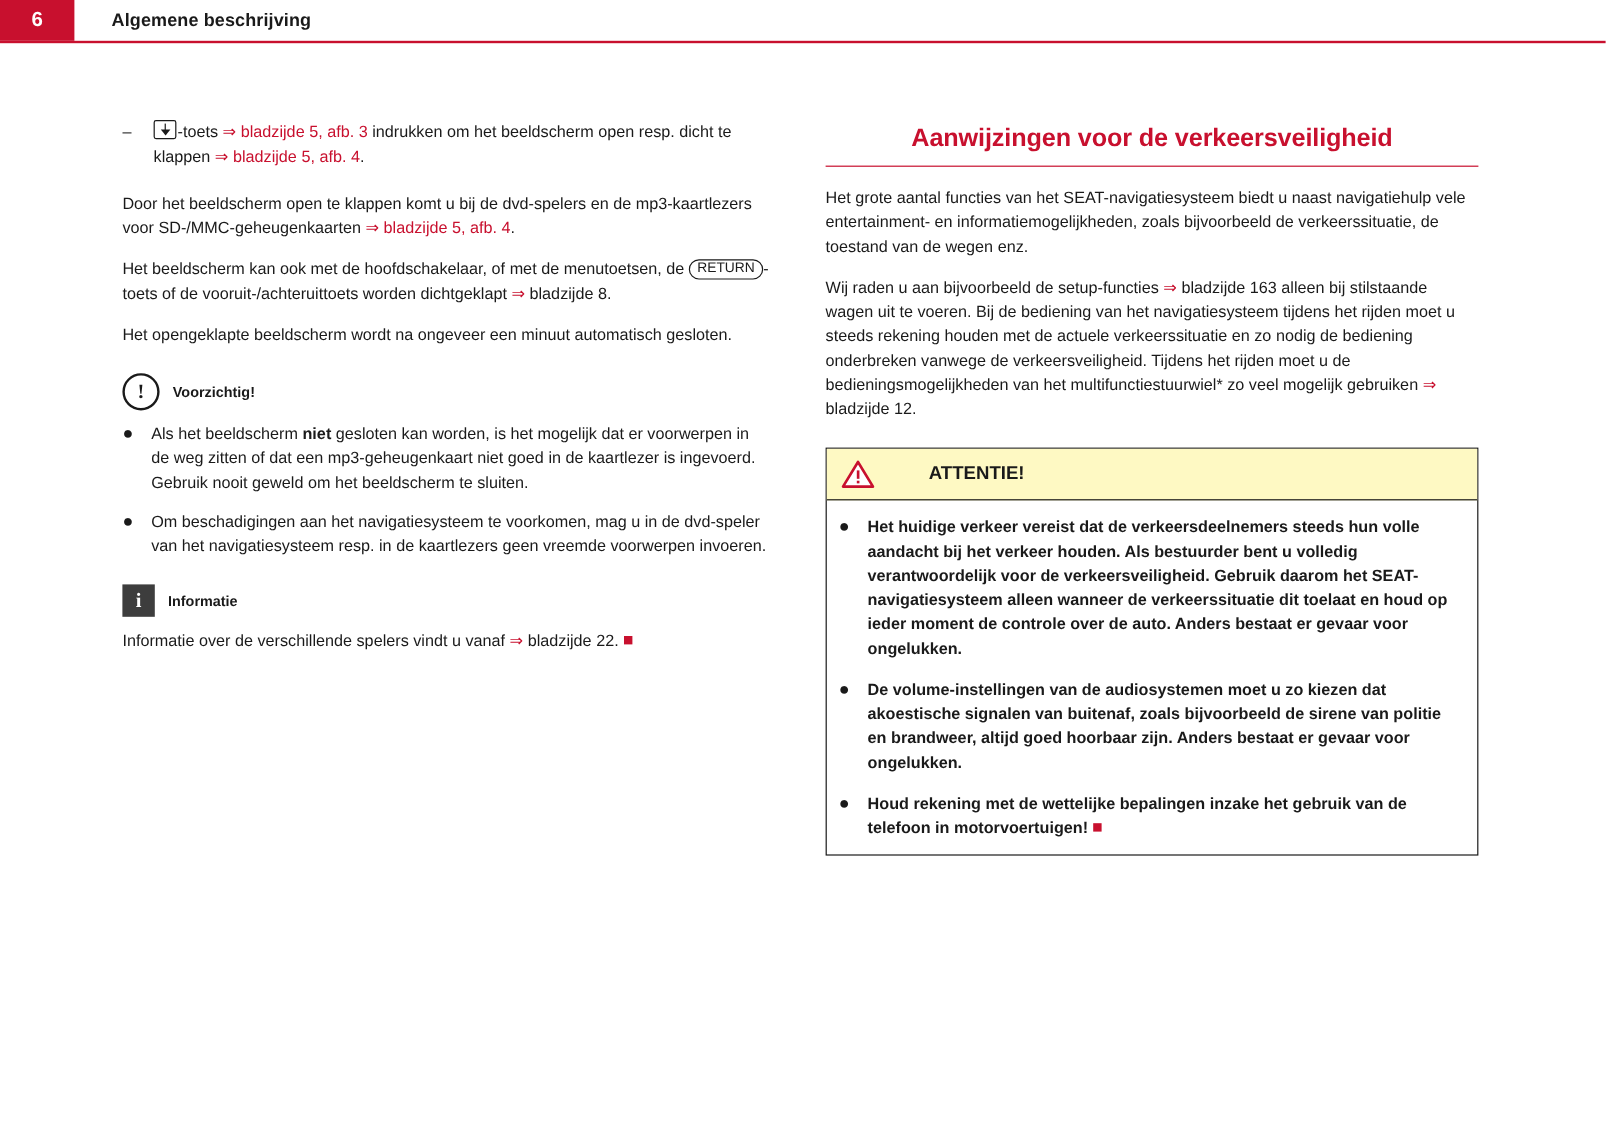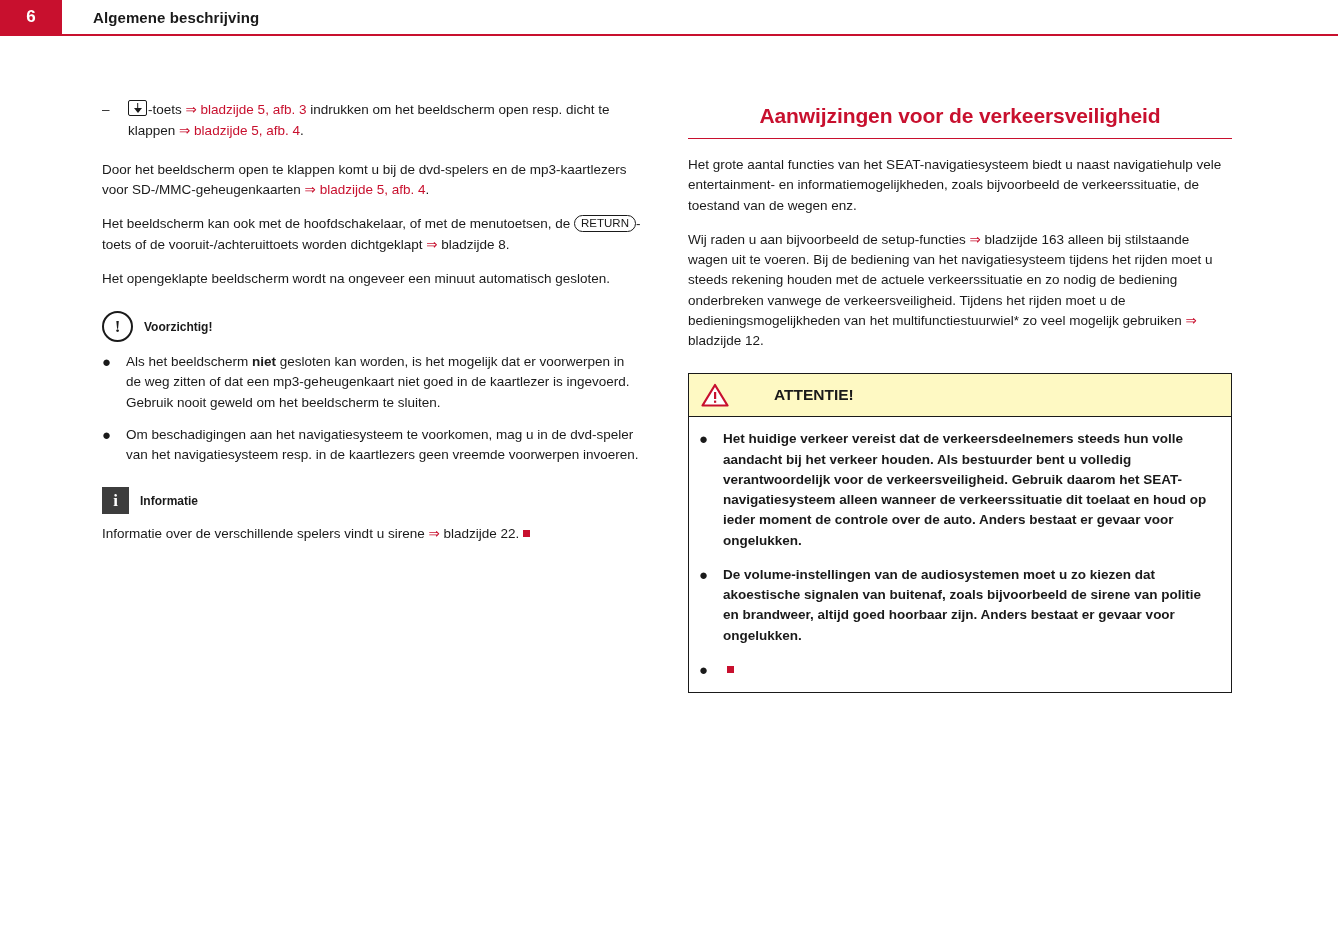--- a/index.html
+++ b/index.html
@@ -297,21 +297,21 @@
     <span class="bullet-text">Om beschadigingen aan het navigatiesysteem te voorkomen, mag u in de dvd-speler van het navigatiesysteem resp. in de kaartlezers geen vreemde voorwerpen invoeren.</span>
   </div>
 
   <div class="note-head">
     <div class="icon-info-square">
         <span>i</span>
       </div>
     <div class="note-title">Informatie</div>
   </div>
 
-  <p><span>Informatie over de verschillende spelers vindt u sirene </span><span class="arrow">⇒</span><span> bladzijde 22.</span><span class="end-square"></span></p>
+  <p><span>Informatie over de verschillende spelers vindt u vanaf </span><span class="arrow">⇒</span><span> bladzijde 22.</span><span class="end-square"></span></p>
 
 </div>
 
 <div class="col col-right">
 
   <div class="section-title">Aanwijzingen voor de verkeersveiligheid</div>
   <div class="section-rule"></div>
 
 
   <p>Het grote aantal functies van het SEAT-navigatiesysteem biedt u naast navigatiehulp vele entertainment- en informatiemogelijkheden, zoals bijvoorbeeld de verkeerssituatie, de toestand van de wegen enz.</p>
@@ -336,19 +336,19 @@
         <span class="bullet-text">Het huidige verkeer vereist dat de verkeersdeelnemers steeds hun volle aandacht bij het verkeer houden. Als bestuurder bent u volledig verantwoordelijk voor de verkeersveiligheid. Gebruik daarom het SEAT-navigatiesysteem alleen wanneer de verkeerssituatie dit toelaat en houd op ieder moment de controle over de auto. Anders bestaat er gevaar voor ongelukken.</span>
       </div>
 
       <div class="bullet-item">
         <span class="bullet-dot">●</span>
         <span class="bullet-text">De volume-instellingen van de audiosystemen moet u zo kiezen dat akoestische signalen van buitenaf, zoals bijvoorbeeld de sirene van politie en brandweer, altijd goed hoorbaar zijn. Anders bestaat er gevaar voor ongelukken.</span>
       </div>
 
       <div class="bullet-item">
         <span class="bullet-dot">●</span>
-        <span class="bullet-text"><span class="end-square"></span></span>
+        <span class="bullet-text"><span>Houd rekening met de wettelijke bepalingen inzake het gebruik van de telefoon in motorvoertuigen!</span><span class="end-square"></span></span>
       </div>
 
     </div>
   </div>
 
 </div>
 
 </body></html>

